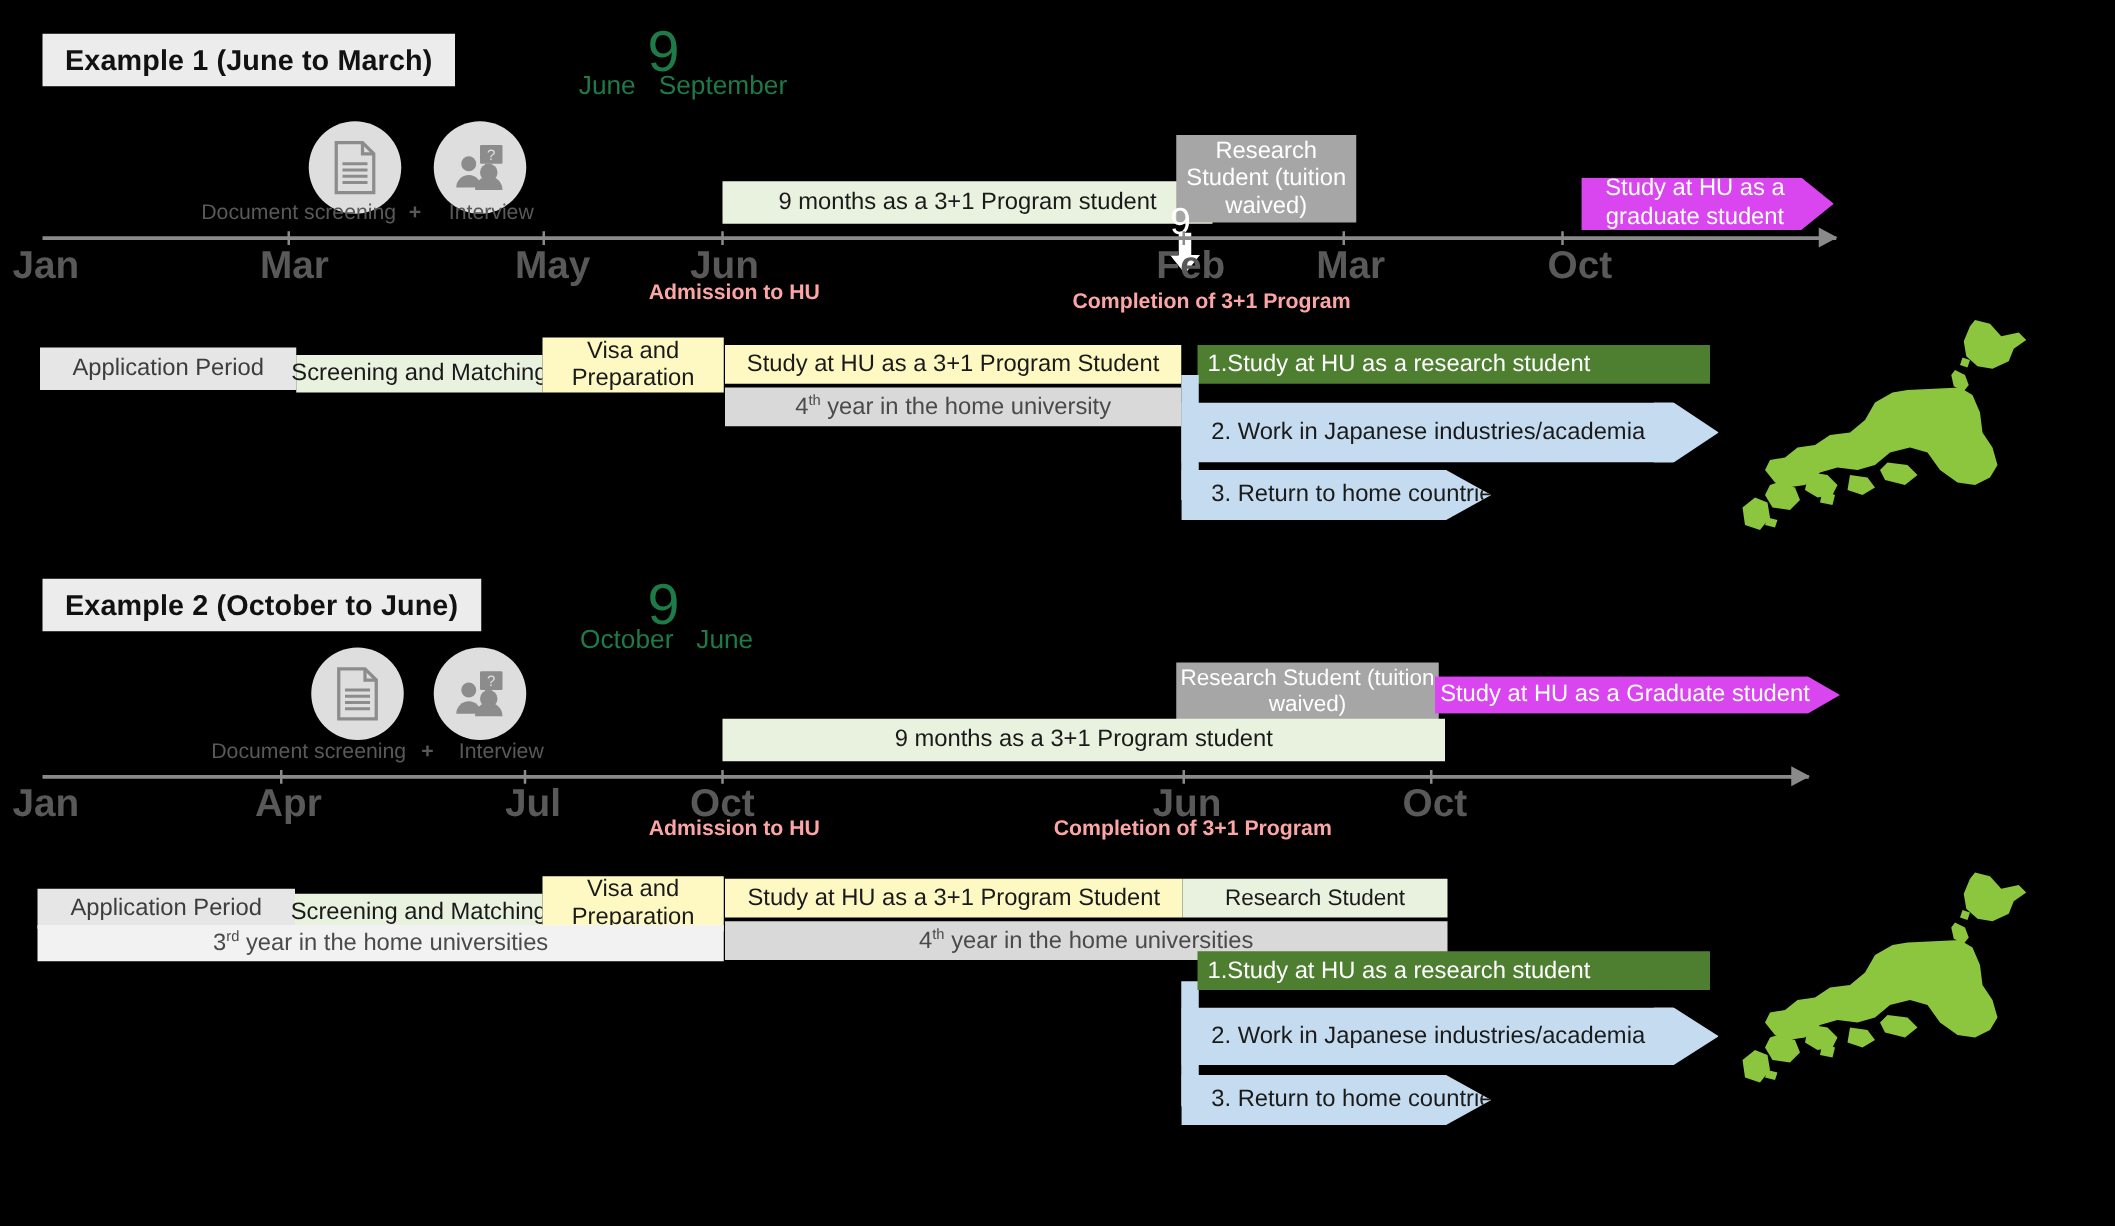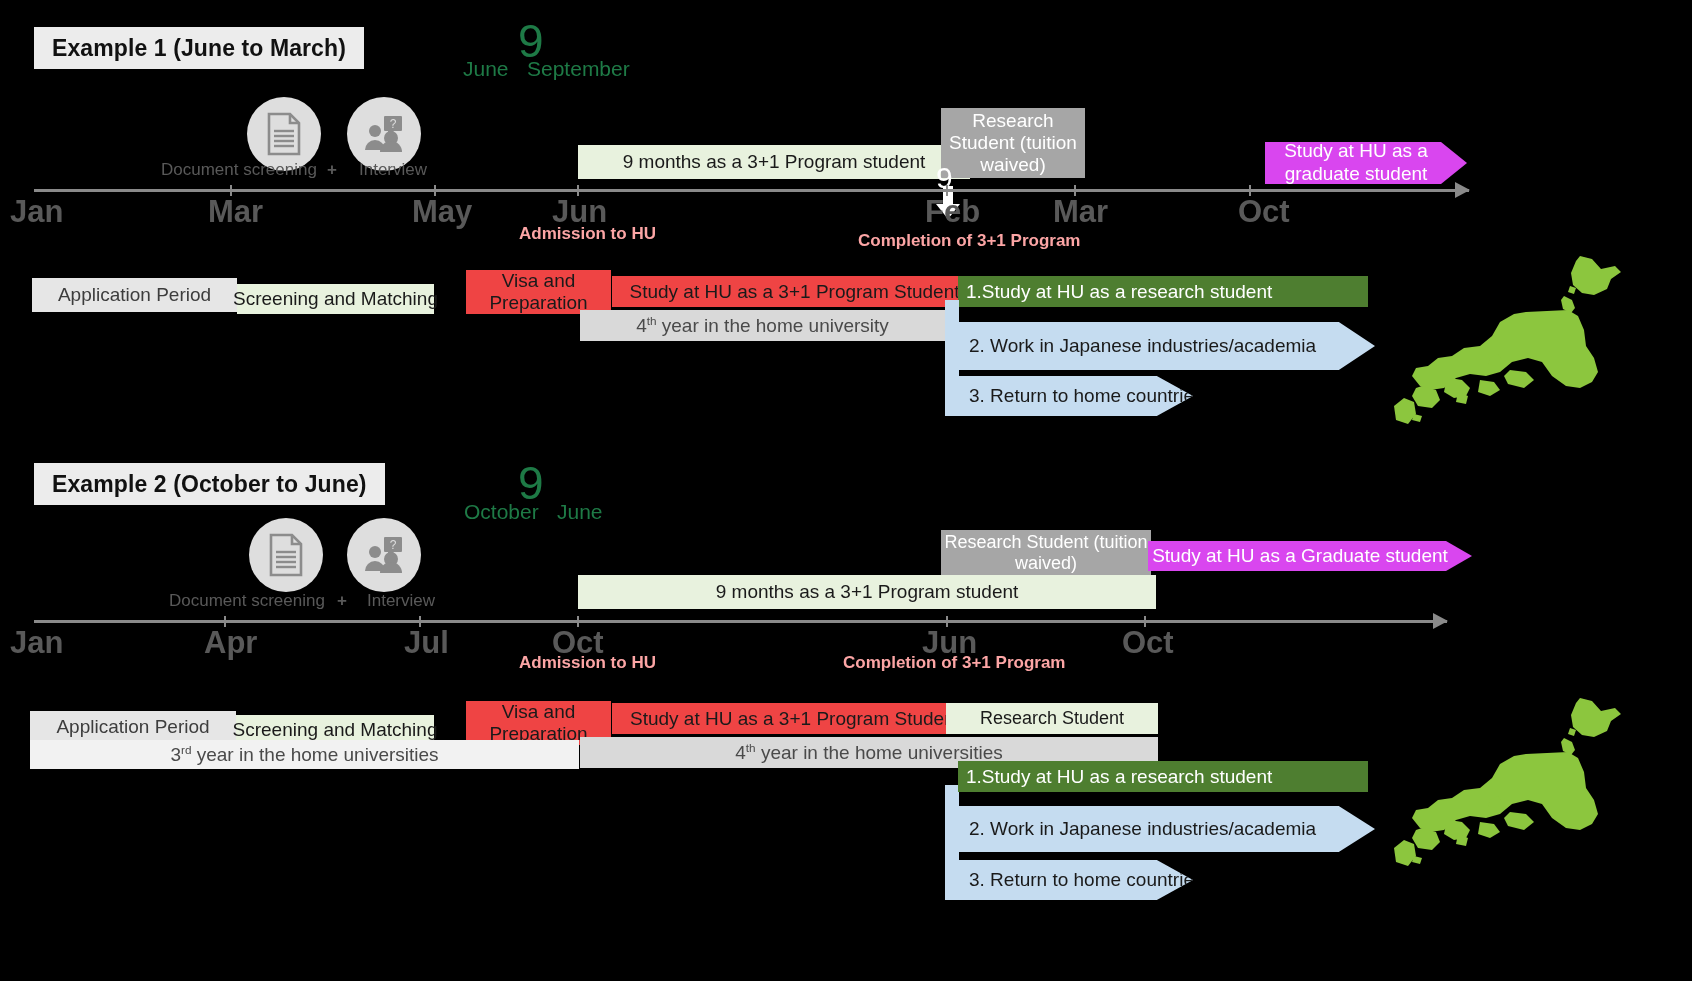--- a/index.html
+++ b/index.html
@@ -46,21 +46,21 @@
   .redlabel{
     color:#fca5a5;font-weight:bold;font-size:17px;line-height:1;white-space:nowrap;
   }
 
   
   .bar{
     display:flex;align-items:center;justify-content:center;
     font-size:19px;white-space:nowrap;text-align:center;line-height:1.15;
   }
   .bar-palegreen{background:#e8f2de;color:#1a1a1a;}
-  .bar-lightgreen{background:#ef4444;color:#1a1a1a;margin-left:32px;}
+  .bar-lightgreen{background:#fef9c3;color:#1a1a1a;}
   .bar-darkgreen{background:#4e7e30;color:#ffffff;}
   .bar-grey-med{background:#a6a6a6;color:#ffffff;}
   .bar-grey-light{background:#d9d9d9;color:#4a4a4a;}
   .bar-grey-xlight{background:#f2f2f2;color:#4a4a4a;}
   .bar-grey-app{background:#e6e6e6;color:#3d3d3d;}
   .bar-left{justify-content:flex-start;padding-left:10px;text-align:left;}
 
   
   .chev{
     background:#d946ef;color:#fff;display:flex;align-items:center;

